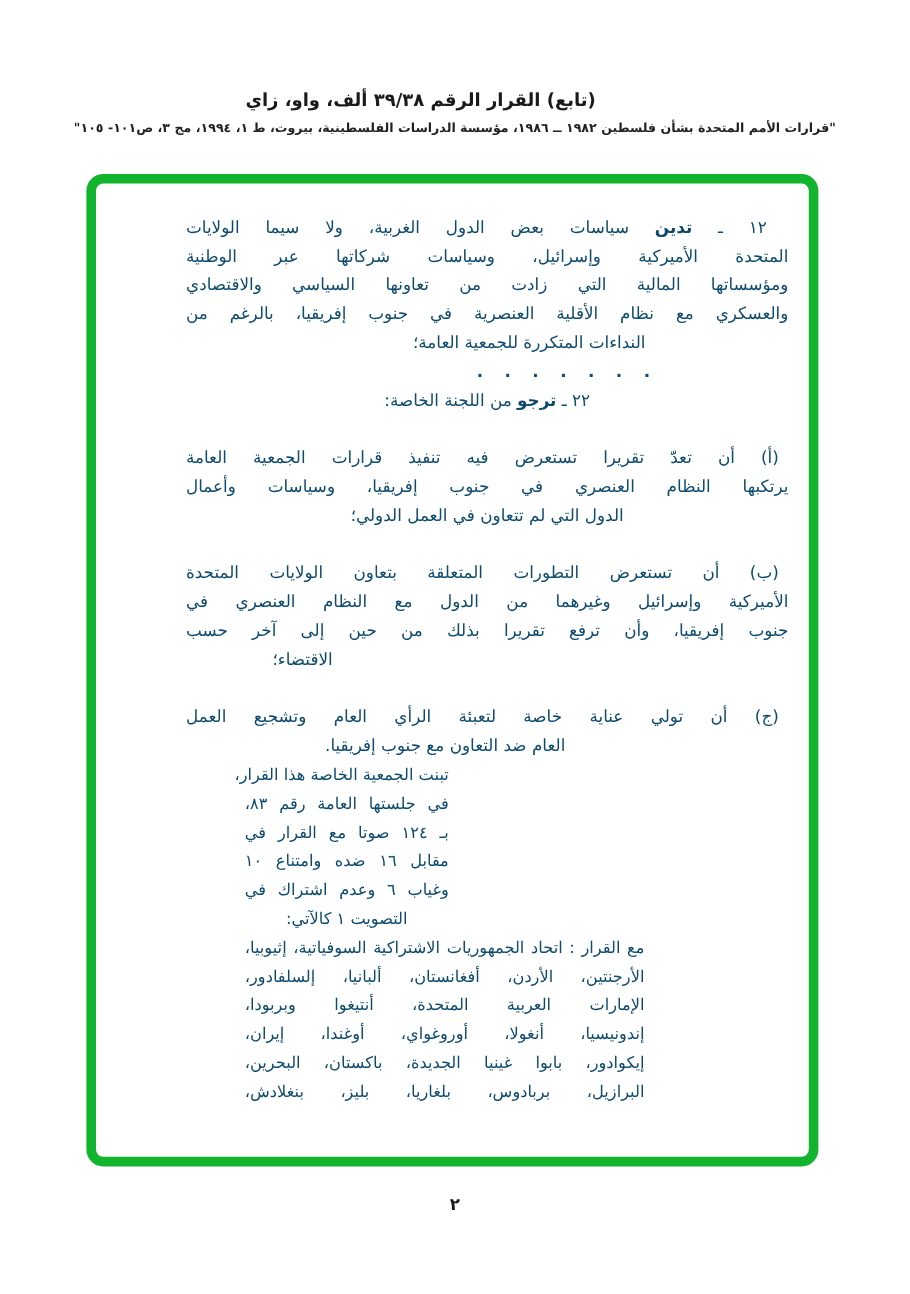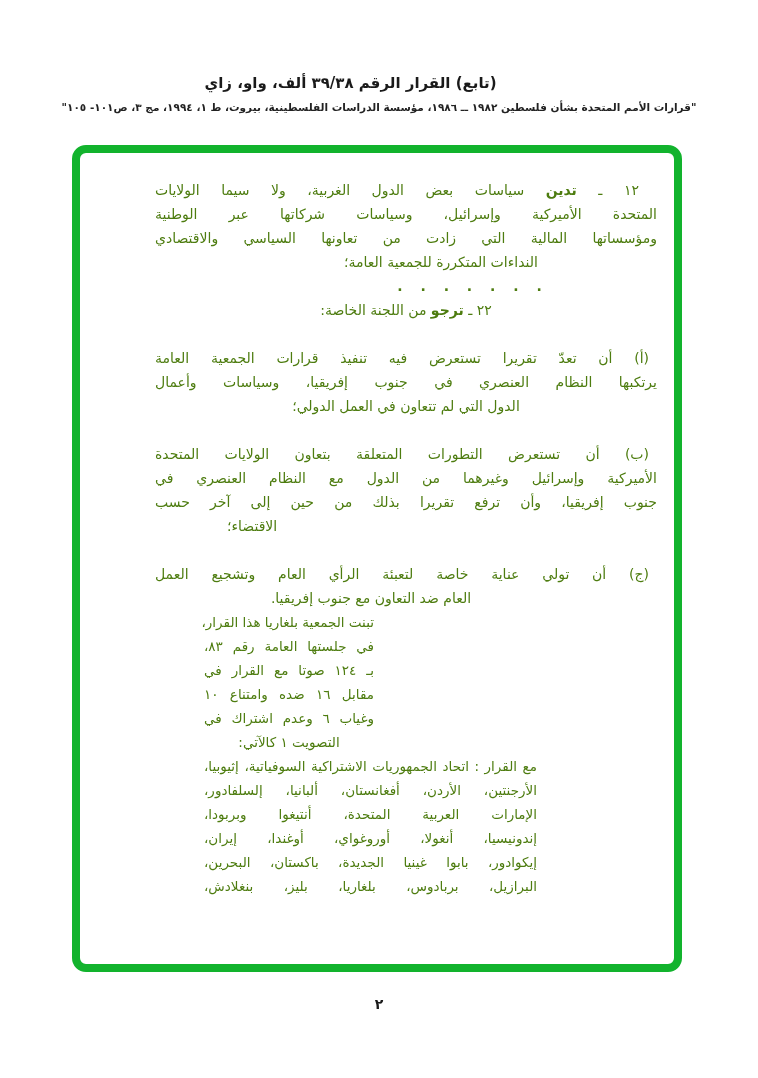--- a/index.html
+++ b/index.html
@@ -16,21 +16,21 @@
     direction:rtl;font-size:10.5px;font-weight:bold;color:#222;
   }
   .frame{
     position:absolute;left:72px;top:145px;width:610px;height:827px;
     box-sizing:border-box;border:8px solid #12b32d;border-radius:14px;
     background:transparent;
   }
   .content{
     position:absolute;inset:0;direction:rtl;
     padding:25px 17px 0 75px;box-sizing:border-box;
-    font-size:14px;line-height:24px;color:#4d7c0f;
+    font-size:14px;line-height:24px;color:#0c4a6e;
   }
   .ln{white-space:nowrap;}
   .j{text-align:justify;text-align-last:justify;text-justify:inter-word;}
   .c{text-align:center;white-space:nowrap;}
   .start{text-align:center;white-space:nowrap;}
   .ind18{text-indent:18px;}
   .ind8{text-indent:8px;margin-top:24px;}
   .pl70{padding-left:70px;}
   .pl130{padding-left:130px;}
   .pr70{padding-right:70px;}
@@ -50,20 +50,21 @@
 <div class="hdr-title">(تابع) القرار الرقم ٣٩/٣٨ ألف، واو، زاي</div>
 <div class="hdr-source">"قرارات الأمم المتحدة بشأن فلسطين ١٩٨٢ ــ ١٩٨٦، مؤسسة الدراسات الفلسطينية، بيروت، ط ١، ١٩٩٤، مج ٣، ص١٠١- ١٠٥"</div>
 
 <div class="frame" style="border-color: rgb(18, 179, 45);">
   <div class="content">
 
     <div>
       <div class="ln j ind18"><span>١٢ ـ </span><span class="bold">تدين</span><span> سياسات بعض الدول الغربية، ولا سيما الولايات</span></div>
       <div class="ln j">المتحدة الأميركية وإسرائيل، وسياسات شركاتها عبر الوطنية</div>
       <div class="ln j">ومؤسساتها المالية التي زادت من تعاونها السياسي والاقتصادي</div>
+      <div class="ln j">والعسكري مع نظام الأقلية العنصرية في جنوب إفريقيا، بالرغم من</div>
       <div class="c pl70">النداءات المتكررة للجمعية العامة؛</div>
     </div>
 
     <div class="c pl130 dots">. . . . . . .</div>
 
     <div class="start"><span>٢٢ ـ </span><span class="bold">ترجو</span><span> من اللجنة الخاصة:</span></div>
 
     <div>
       <div class="ln j ind8">(أ) أن تعدّ تقريرا تستعرض فيه تنفيذ قرارات الجمعية العامة</div>
       <div class="ln j">يرتكبها النظام العنصري في جنوب إفريقيا، وسياسات وأعمال</div>
@@ -76,21 +77,21 @@
       <div class="ln j">جنوب إفريقيا، وأن ترفع تقريرا بذلك من حين إلى آخر حسب</div>
       <div class="leftline">الاقتضاء؛</div>
     </div>
 
     <div>
       <div class="ln j ind8">(ج) أن تولي عناية خاصة لتعبئة الرأي العام وتشجيع العمل</div>
       <div class="c pr70">العام ضد التعاون مع جنوب إفريقيا.</div>
     </div>
 
     <div class="vote-block">
-      <div class="ln j">تبنت الجمعية بلغاريا هذا القرار،</div>
+      <div class="ln j">تبنت الجمعية الخاصة هذا القرار،</div>
       <div class="ln j">في جلستها العامة رقم ٨٣،</div>
       <div class="ln j">بـ ١٢٤ صوتا مع القرار في</div>
       <div class="ln j">مقابل ١٦ ضده وامتناع ١٠</div>
       <div class="ln j">وغياب ٦ وعدم اشتراك في</div>
       <div class="c">التصويت ١ كالآتي:</div>
     </div>
 
     <div class="with-block">
       <div class="ln j">مع القرار : اتحاد الجمهوريات الاشتراكية السوفياتية، إثيوبيا،</div>
       <div class="ln j">الأرجنتين، الأردن، أفغانستان، ألبانيا، إلسلفادور،</div>

